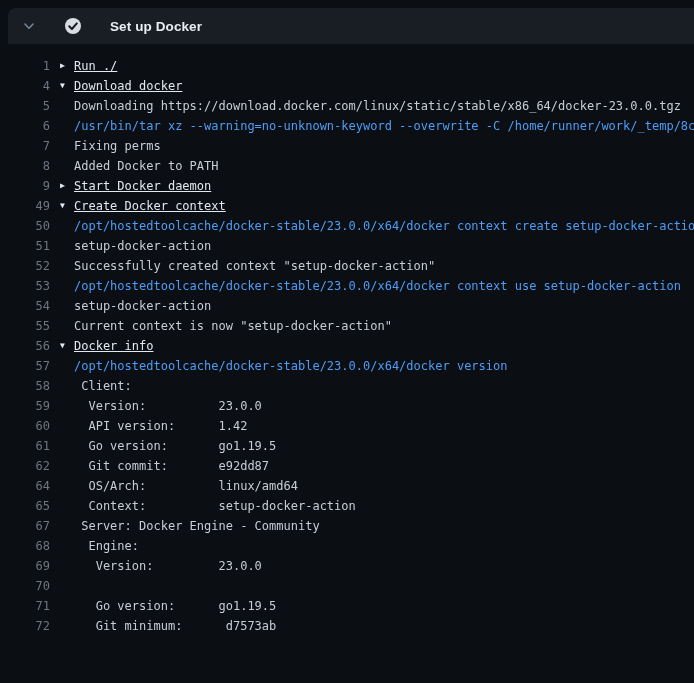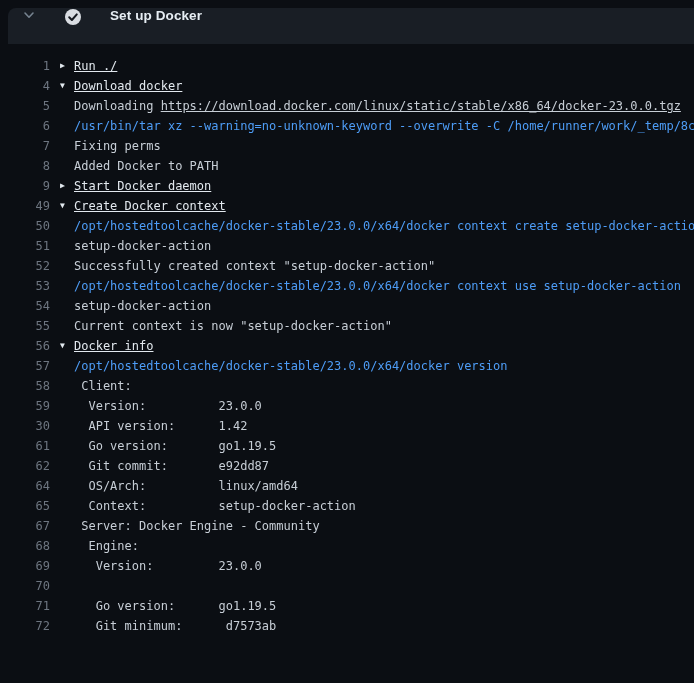--- a/index.html
+++ b/index.html
@@ -12,21 +12,21 @@
     font-family: "Liberation Sans", sans-serif;
   }
   .log-header {
     margin: 8px 0 0 8px;
     width: 686px;
     height: 36px;
     box-sizing: border-box;
     background: var(--header-bg, #191e25);
     border-radius: 8px 0 0 0;
     display: flex;
-    align-items: flex-start;
+    align-items: center;
     padding-left: 14px;
     gap: 28px;
     cursor: pointer;
   }
   .chevron-wrap { display: flex; align-items: center; }
   .check-wrap { display: flex; align-items: center; }
   .step-title {
     color: #e6edf3;
     font-size: 13.5px;
     font-weight: 600;
@@ -60,21 +60,20 @@
     color: var(--group-text, #e3e9ef);
     display: inline-flex;
     align-items: center;
   }
   .text { white-space: pre; color: var(--log-text, #c7ced6); }
   .text.group { color: var(--group-text, #e3e9ef); text-decoration: underline; }
   .text.command { color: var(--command-text, #4e9df7); }
   .seg-plain { color: var(--log-text, #c7ced6); margin-top: 8px; }
   .seg-link {
     color: var(--log-text, #c7ced6);
-    text-decoration: underline;
     cursor: pointer;
   }
 </style>
 </head>
 <body>
 
 <div class="log-header">
   <span class="chevron-wrap">
     <svg width="14" height="14" viewBox="0 0 14 14">
       <path d="M3 5 L7 9.2 L11 5" fill="none" stroke="#768390" stroke-width="1.6" stroke-linecap="round" stroke-linejoin="round"></path>
@@ -101,21 +100,21 @@
     <div class="row"><span class="num">50</span><span class="marker"></span><span class="text command">/opt/hostedtoolcache/docker-stable/23.0.0/x64/docker context create setup-docker-action</span></div>
     <div class="row"><span class="num">51</span><span class="marker"></span><span class="text plain">setup-docker-action</span></div>
     <div class="row"><span class="num">52</span><span class="marker"></span><span class="text plain">Successfully created context "setup-docker-action"</span></div>
     <div class="row"><span class="num">53</span><span class="marker"></span><span class="text command">/opt/hostedtoolcache/docker-stable/23.0.0/x64/docker context use setup-docker-action</span></div>
     <div class="row"><span class="num">54</span><span class="marker"></span><span class="text plain">setup-docker-action</span></div>
     <div class="row"><span class="num">55</span><span class="marker"></span><span class="text plain">Current context is now "setup-docker-action"</span></div>
     <div class="row"><span class="num">56</span><span class="marker">▼</span><span class="text group">Docker info</span></div>
     <div class="row"><span class="num">57</span><span class="marker"></span><span class="text command">/opt/hostedtoolcache/docker-stable/23.0.0/x64/docker version</span></div>
     <div class="row"><span class="num">58</span><span class="marker"></span><span class="text plain"> Client:</span></div>
     <div class="row"><span class="num">59</span><span class="marker"></span><span class="text plain">  Version:          23.0.0</span></div>
-    <div class="row"><span class="num">30</span><span class="marker"></span><span class="text plain">  API version:      1.42</span></div>
+    <div class="row"><span class="num">60</span><span class="marker"></span><span class="text plain">  API version:      1.42</span></div>
     <div class="row"><span class="num">61</span><span class="marker"></span><span class="text plain">  Go version:       go1.19.5</span></div>
     <div class="row"><span class="num">62</span><span class="marker"></span><span class="text plain">  Git commit:       e92dd87</span></div>
     <div class="row"><span class="num">64</span><span class="marker"></span><span class="text plain">  OS/Arch:          linux/amd64</span></div>
     <div class="row"><span class="num">65</span><span class="marker"></span><span class="text plain">  Context:          setup-docker-action</span></div>
     <div class="row"><span class="num">67</span><span class="marker"></span><span class="text plain"> Server: Docker Engine - Community</span></div>
     <div class="row"><span class="num">68</span><span class="marker"></span><span class="text plain">  Engine:</span></div>
     <div class="row"><span class="num">69</span><span class="marker"></span><span class="text plain">   Version:         23.0.0</span></div>
     <div class="row"><span class="num">70</span><span class="marker"></span></div>
     <div class="row"><span class="num">71</span><span class="marker"></span><span class="text plain">   Go version:      go1.19.5</span></div>
     <div class="row"><span class="num">72</span><span class="marker"></span><span class="text plain">   Git minimum:      d7573ab</span></div>

